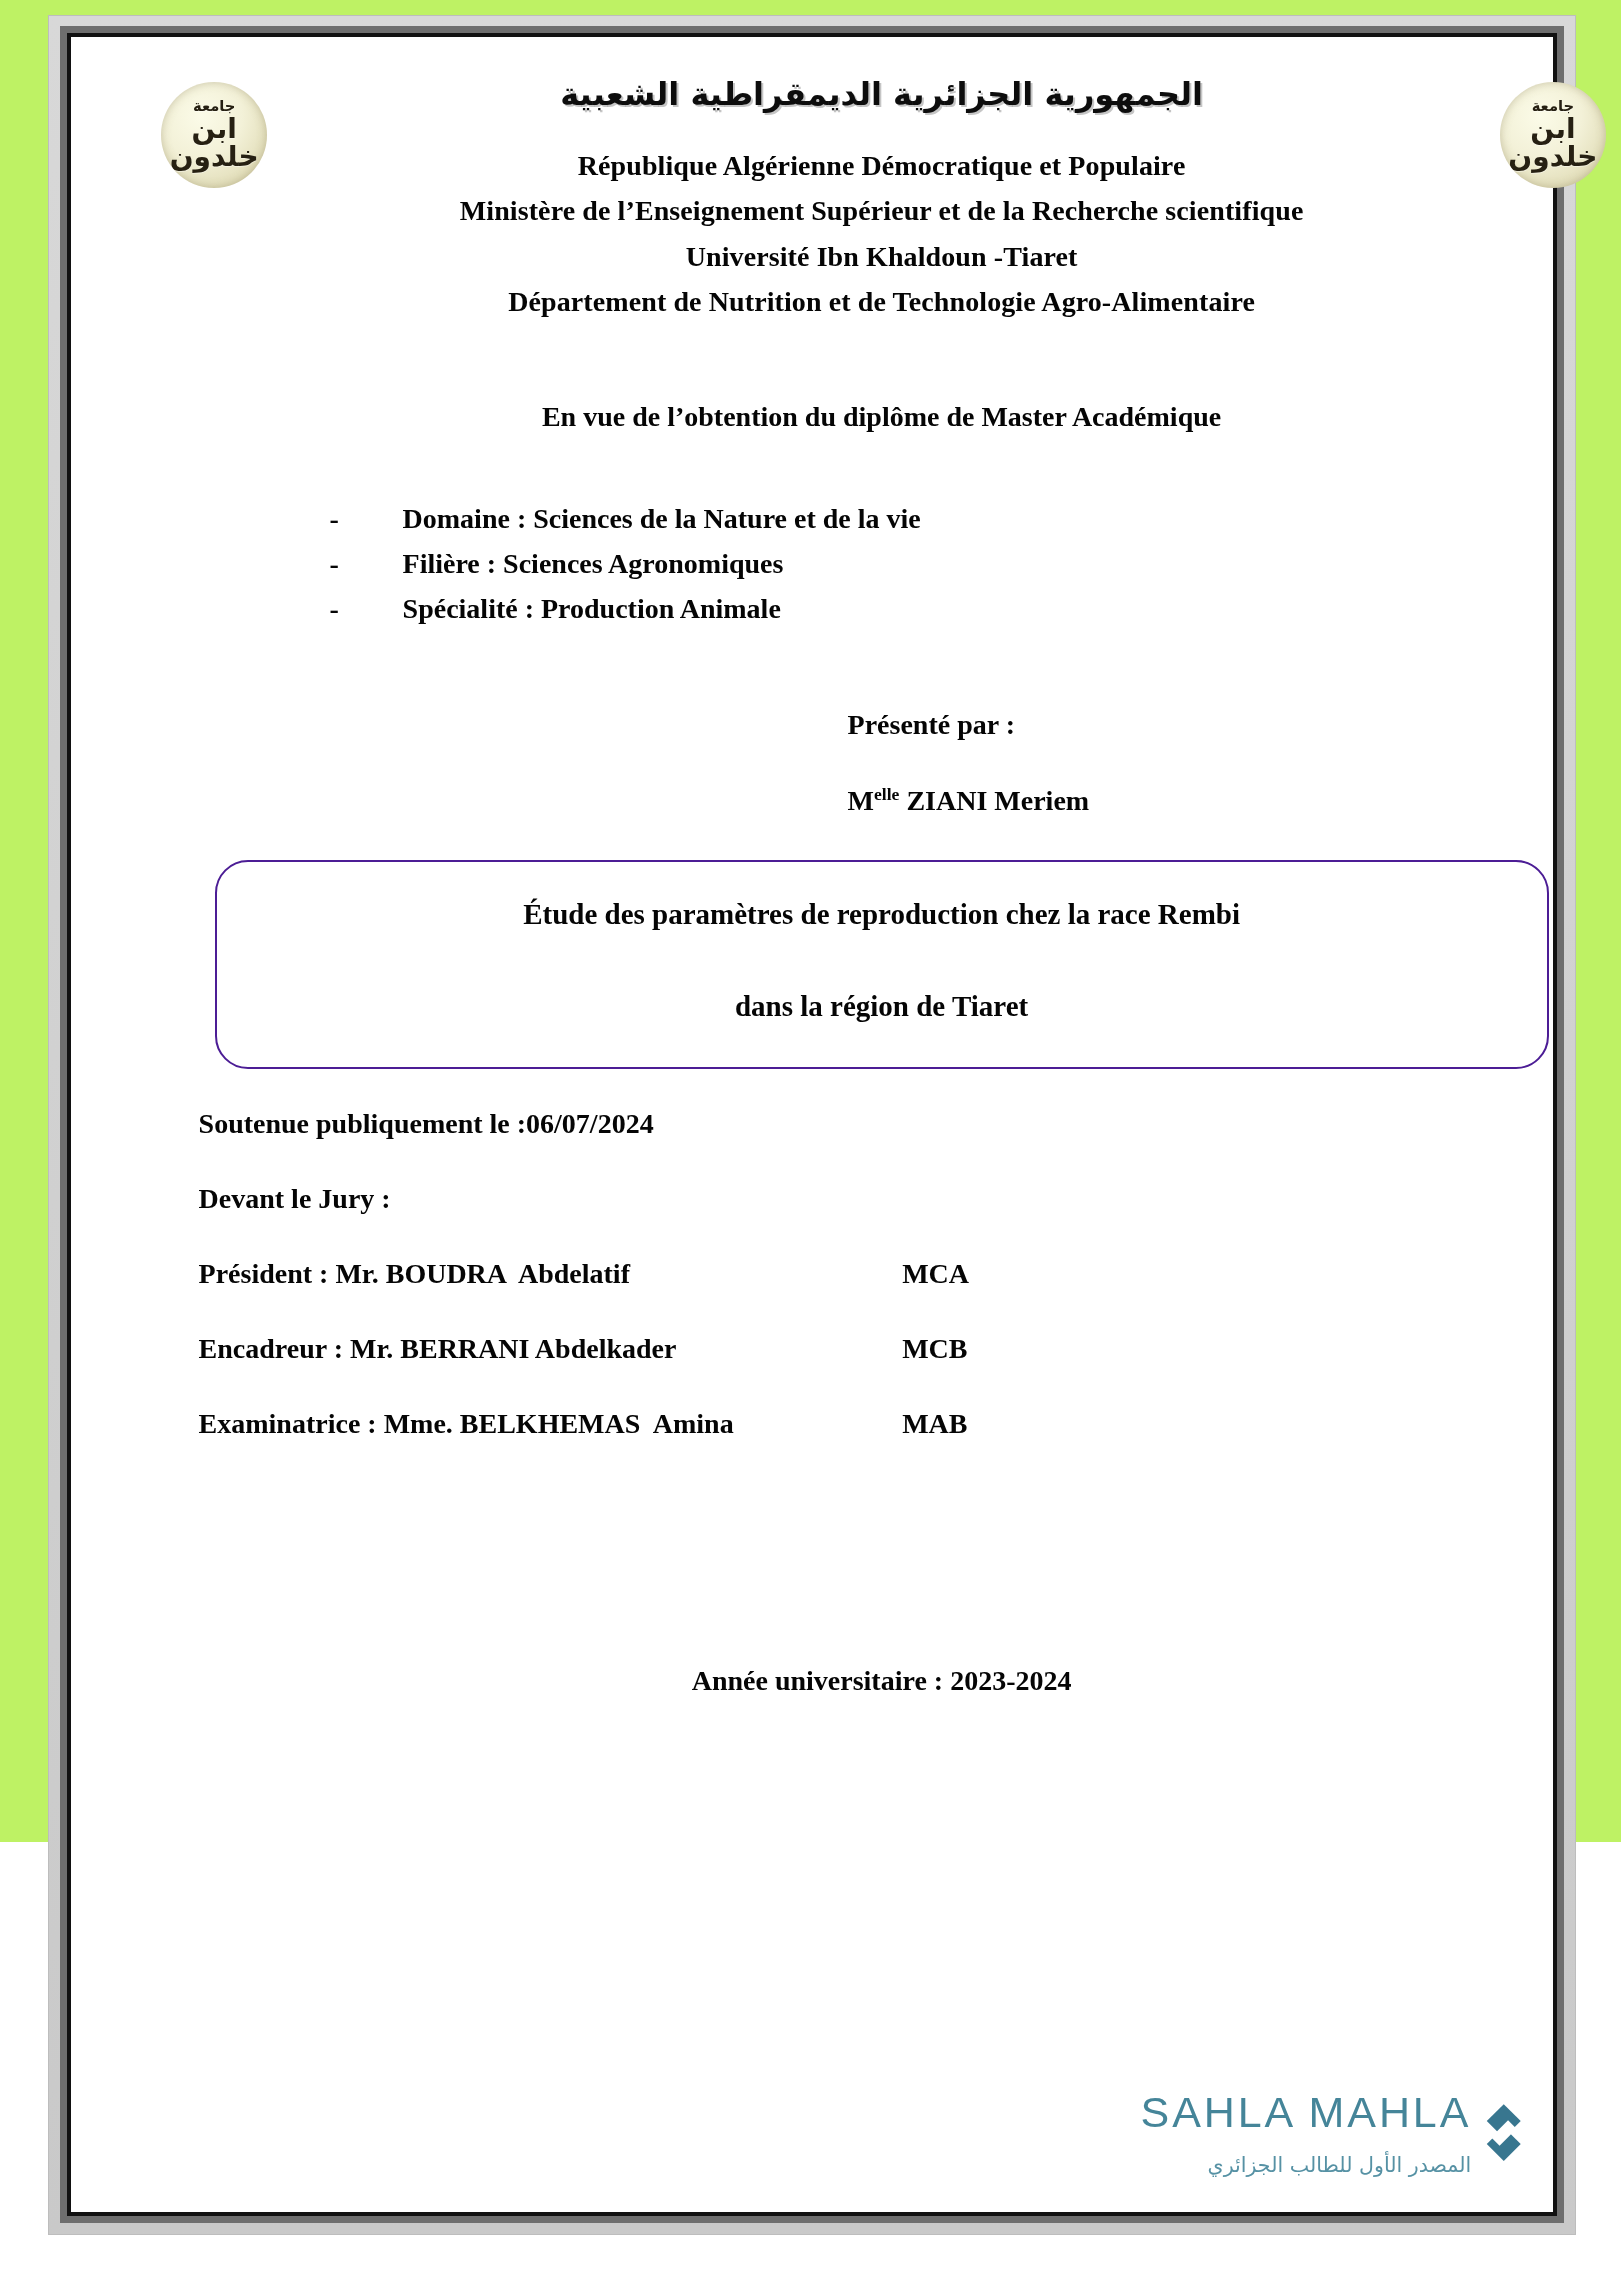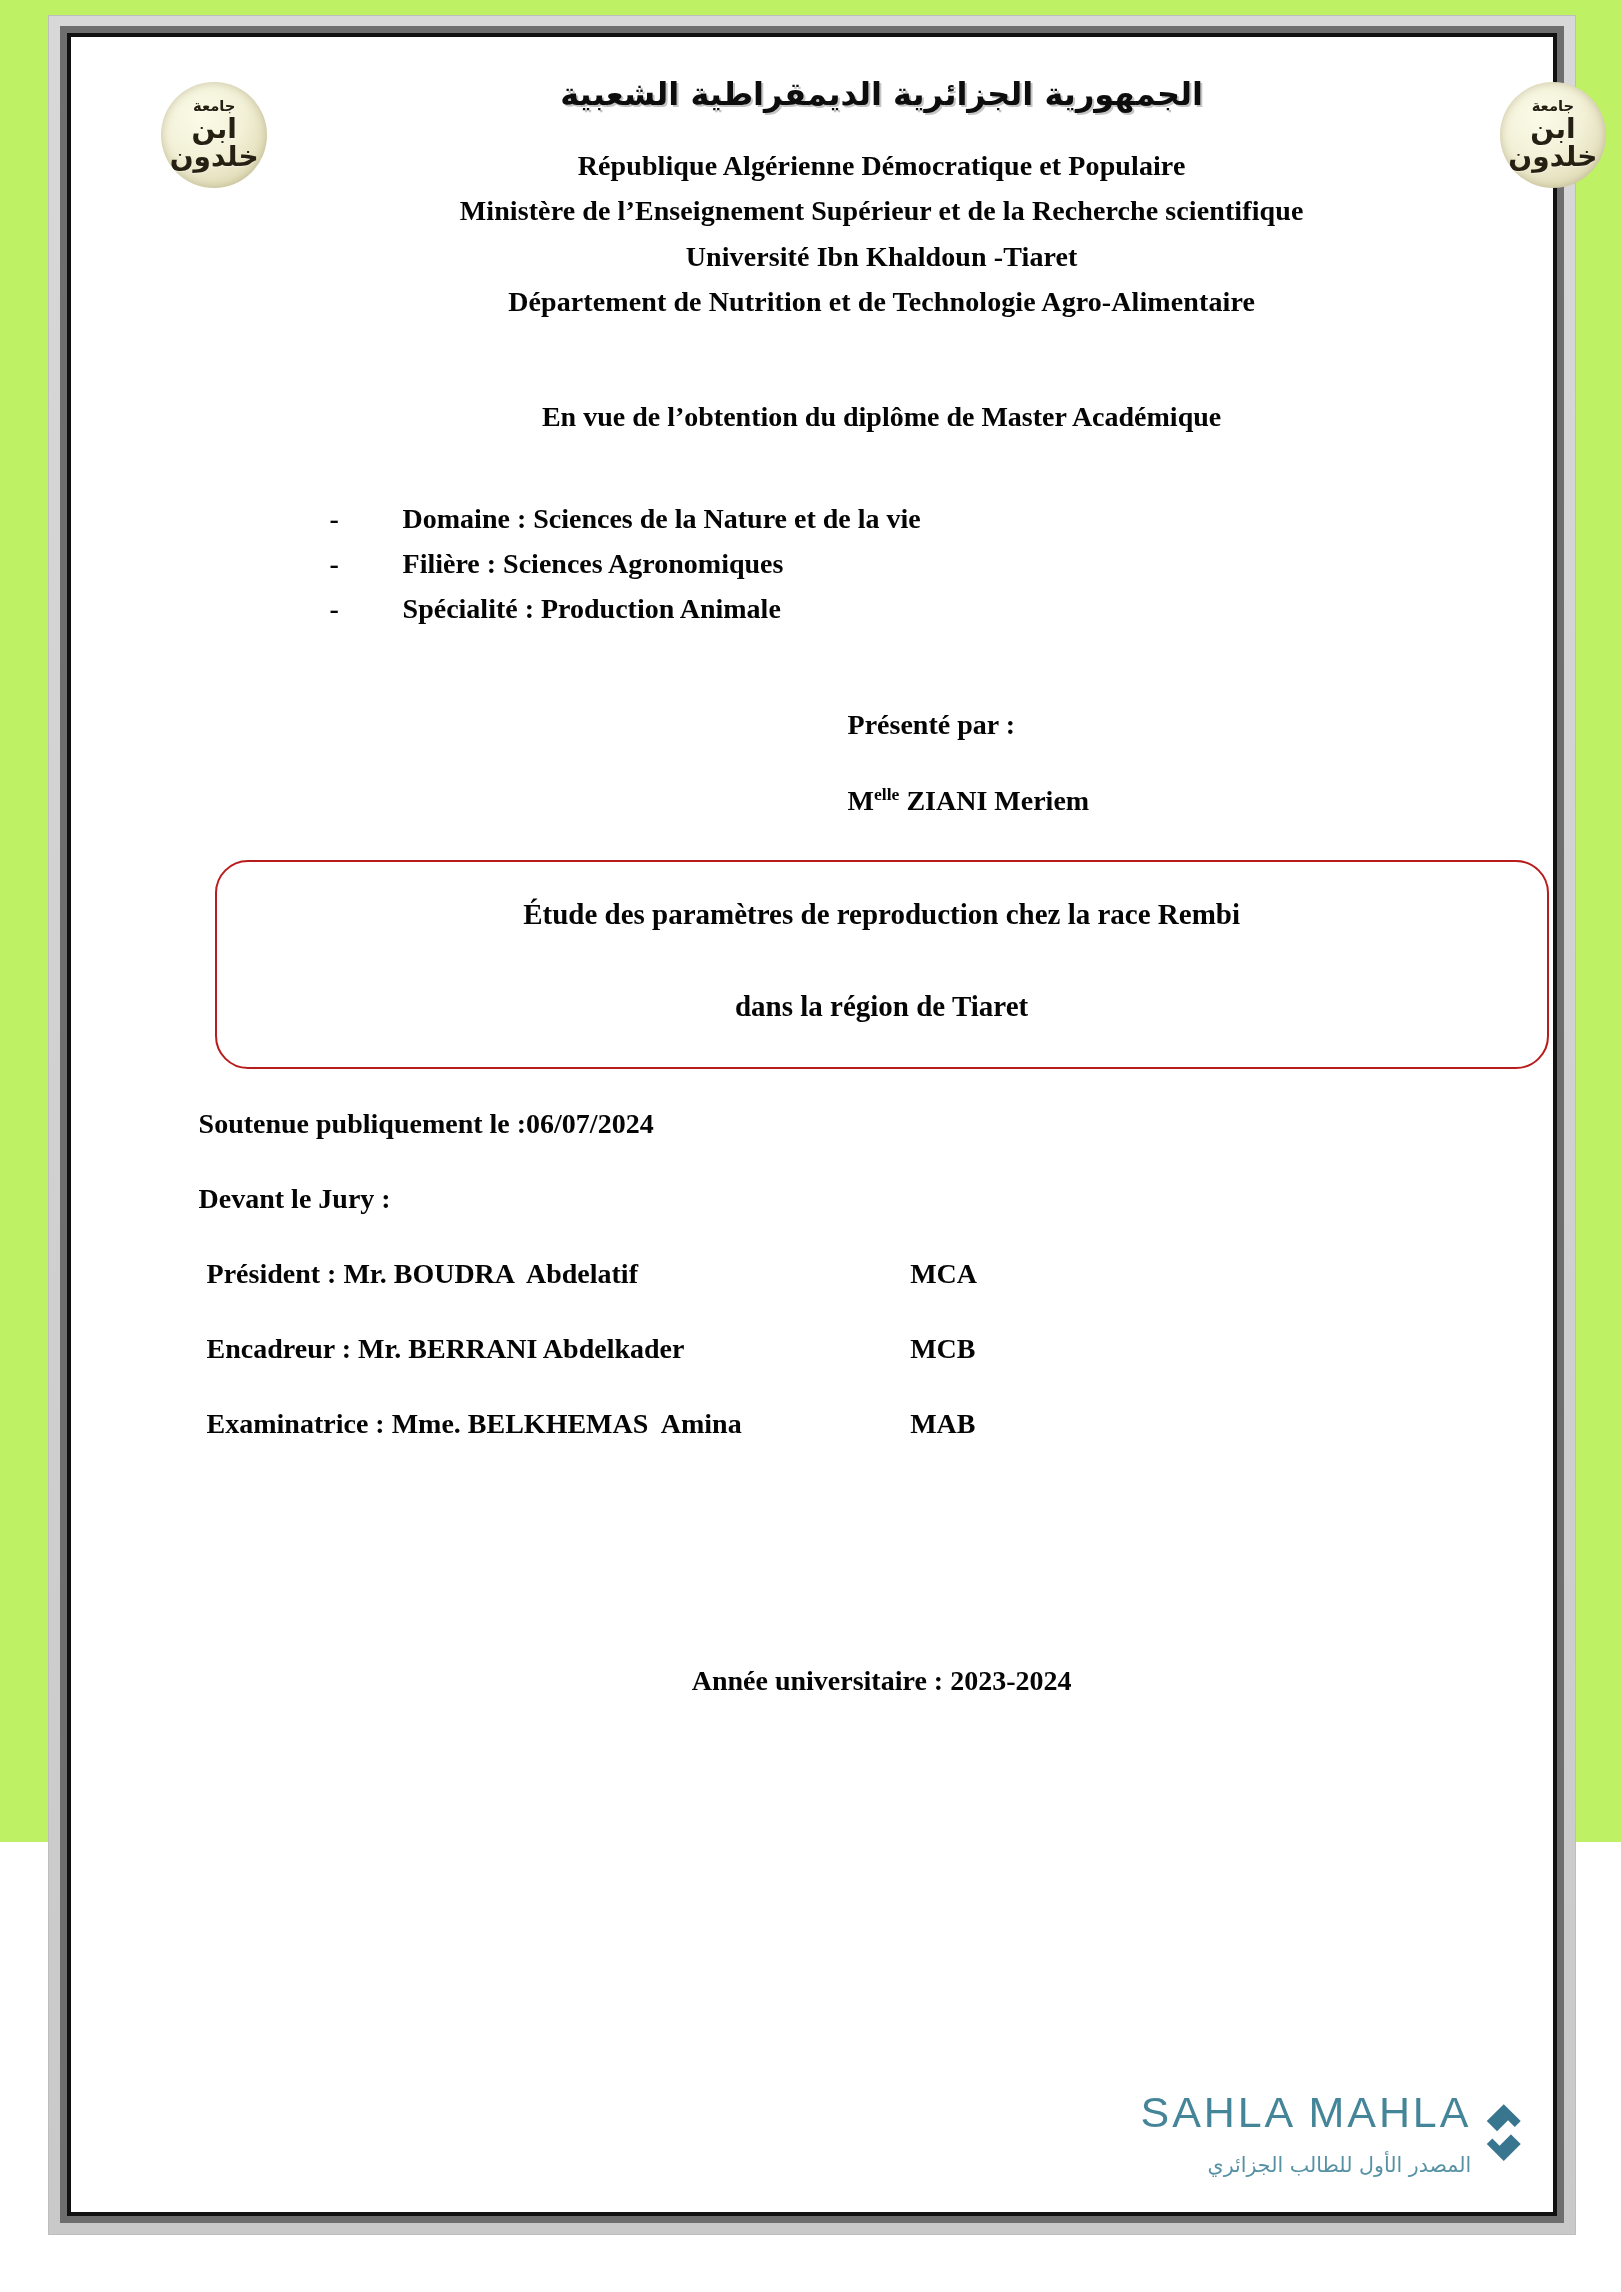--- a/index.html
+++ b/index.html
@@ -160,21 +160,21 @@
   }
   .presented .p-author sup {
     font-size: 17.6px;
     vertical-align: super;
     line-height: 0;
   }
 
   
   .title-box {
     margin: 43px 71px 0 71px;
-    border: 2px solid #b91c1c;
+    border: 2px solid #4c1d95;
     border-radius: 33px;
     padding: 35px 39px 43px 39px;
     text-align: center;
   }
   .title-box .t-line {
     font-size: 29px;
     font-weight: 700;
     color: #050505;
     line-height: 1.2;
   }
@@ -190,21 +190,20 @@
   .defense .d-line {
     font-size: 28px;
     font-weight: 700;
     color: #050505;
     margin-bottom: 43px;
     white-space: pre;
   }
   .jury-table {
     border-collapse: collapse;
     width: 1000px;
-    margin-left: 8px;
   }
   .jury-table td {
     font-size: 28px;
     font-weight: 700;
     color: #050505;
     padding: 0 0 43px 0;
     vertical-align: top;
     white-space: pre;
   }
   .jury-table td.grade {

